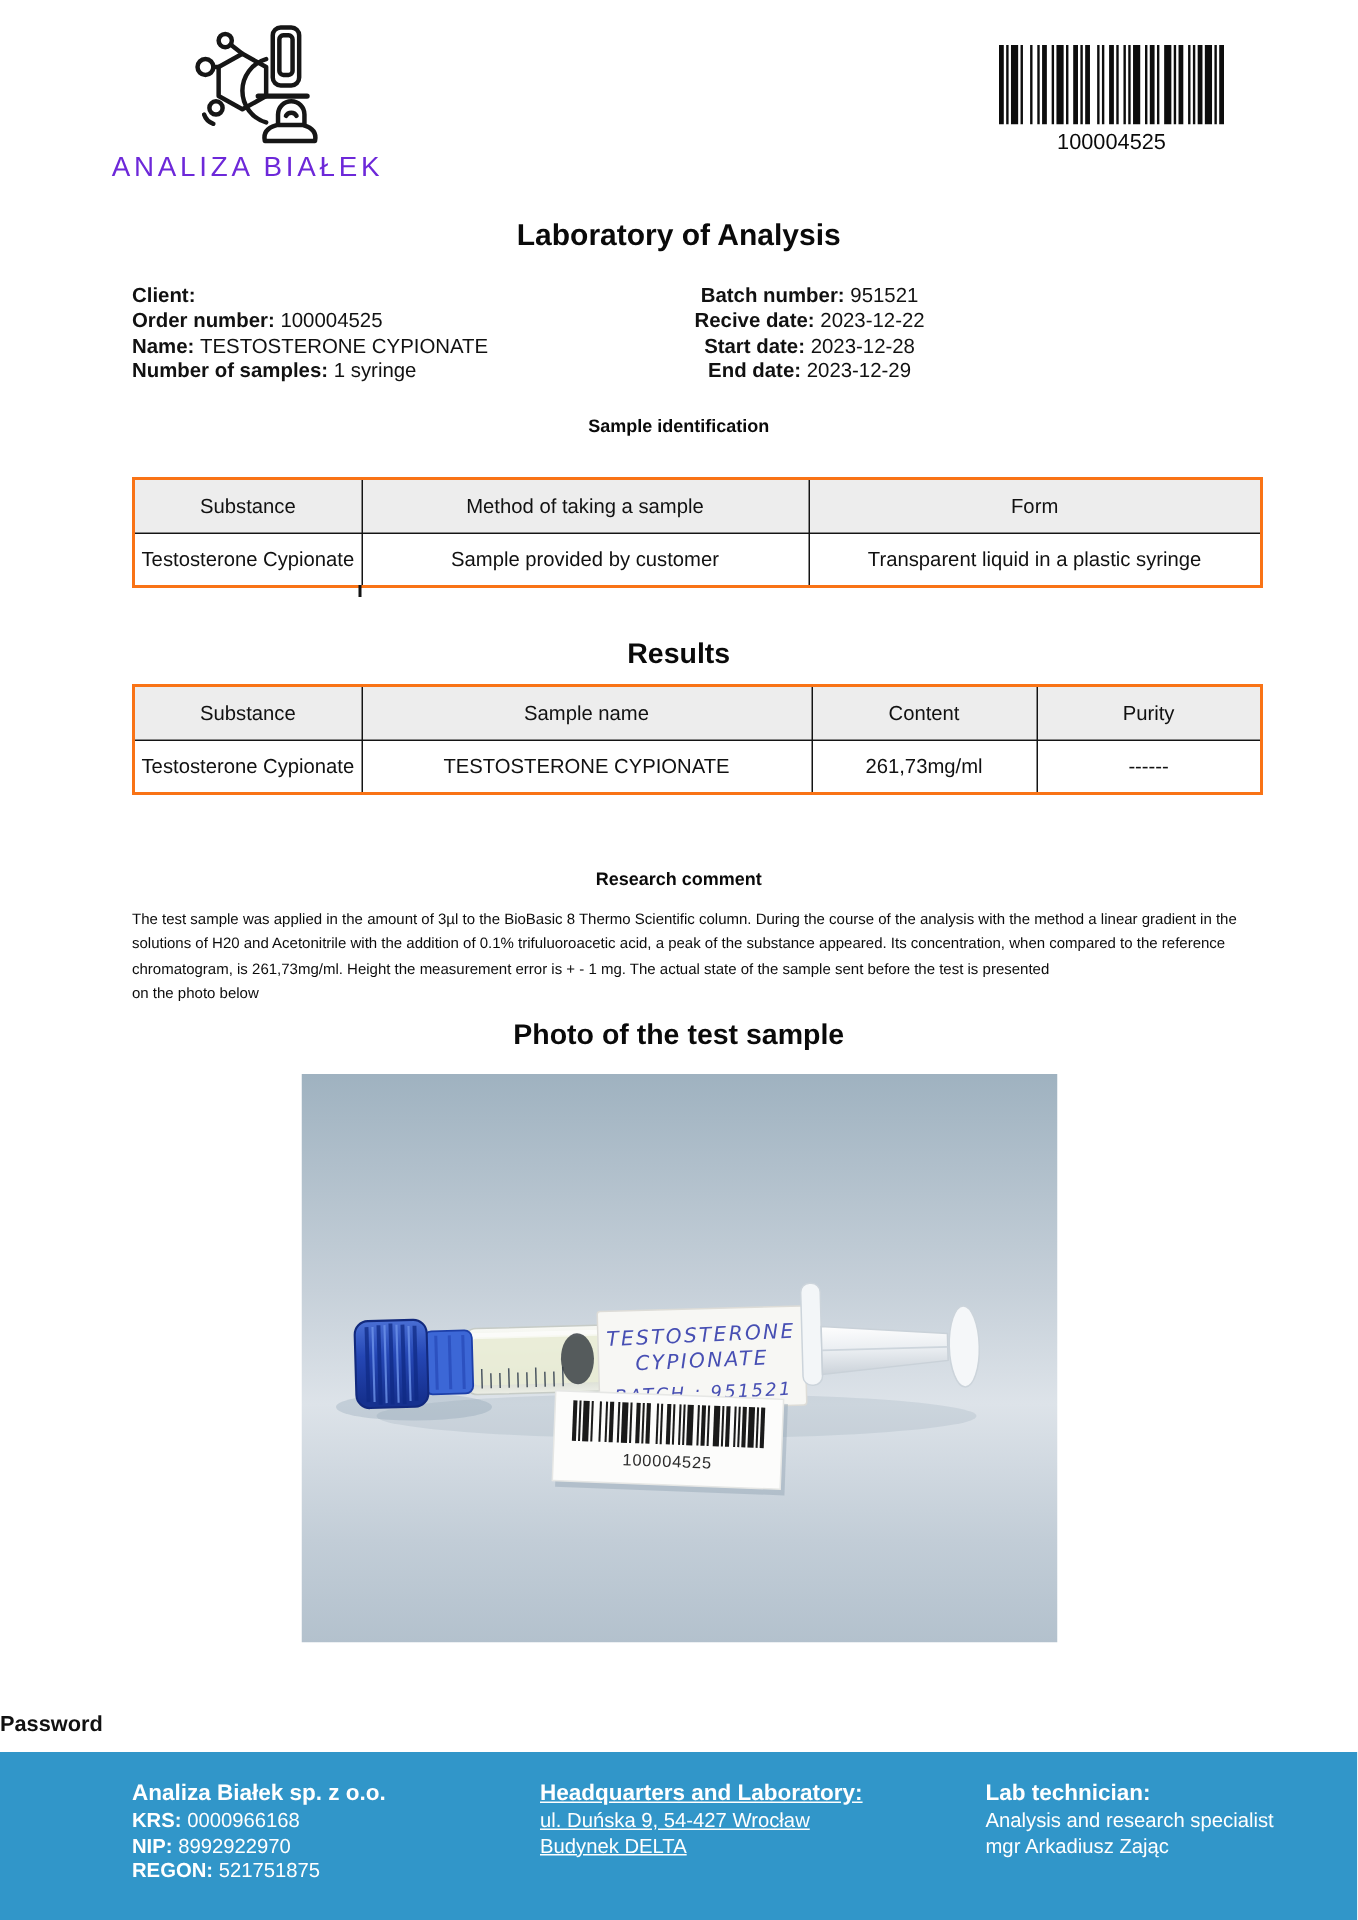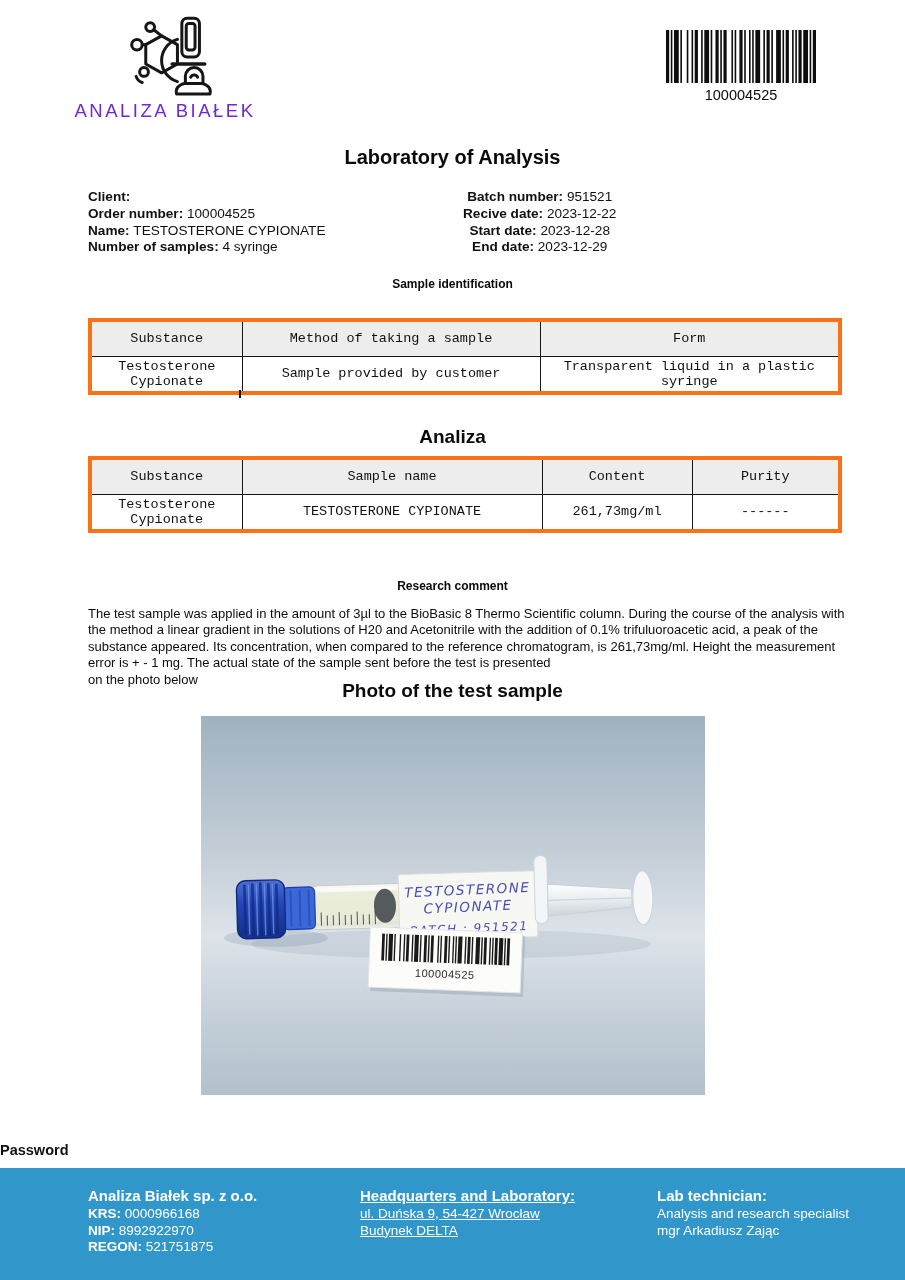--- a/index.html
+++ b/index.html
@@ -24,27 +24,27 @@
   .info-col.right { left:463px;text-align:center; }
   .info-line b { font-weight:bold; }
   
   .sec-head { position:absolute; left:0; width:100%; text-align:center;
               font-size:12px; font-weight:bold; color:#0a0a0a; }
   
   table.lab { position:absolute; left:88px; width:754px; border-collapse:collapse;
               table-layout:fixed; font-size:13.5px; }
   table.lab th, table.lab td { border:1.5px solid #141414; text-align:center;
               height:36px; padding:2px 4px; overflow:hidden; }
-  table.lab { border:4px solid #f97316;font-family:Liberation Mono, monospace; }
+  table.lab { border:2px solid #f97316; }
   table.lab th { background:#ededed; font-weight:normal; }
   table.lab td { background:#ffffff; }
   .tbl-artifact { position:absolute; left:239px; top:390px; width:2px; height:8px; background:#141414; }
   
   .comment { position:absolute; left:88px; top:606px; width:774px;
-             font-size:13px; line-height:16.4px; white-space:pre-line; color:#0c0c0c; }
+             font-size:10px; line-height:16.4px; white-space:pre-line; color:#0c0c0c; }
   
   .photo { position:absolute; left:201px; top:716px; width:504px; height:379px; }
   .photo svg { display:block; width:504px; height:379px; }
   .hand { font-family:"DejaVu Sans",sans-serif; font-style:italic; letter-spacing:1.5px; }
   
   .pw-label { position:absolute; top:1109px; left:0; width:100%; 
               font-size:14.5px; font-weight:bold;margin-top:33px; }
   .pw-value { position:absolute; top:1135px; left:0; width:100%; text-align:center; font-size:13.5px;margin-top:44px; }
   
   .footer { position:absolute; left:0; top:1168px; width:905px; height:112px; color:#ffffff; }
@@ -115,21 +115,21 @@
     </svg>
     <div class="bc-num">100004525</div>
   </div>
 
   <div class="doc-title">Laboratory of Analysis</div>
 
   <div class="info-col left">
     <div class="info-line"><b>Client:</b> <span></span></div>
     <div class="info-line"><b>Order number:</b> <span>100004525</span></div>
     <div class="info-line"><b>Name:</b>&nbsp;<span>TESTOSTERONE CYPIONATE</span></div>
-    <div class="info-line"><b>Number of samples:</b> <span>4 syringe</span></div>
+    <div class="info-line"><b>Number of samples:</b> <span>1 syringe</span></div>
   </div>
   <div class="info-col right">
     <div class="info-line"><b>Batch number:</b> <span>951521</span></div>
     <div class="info-line"><b>Recive date:</b> <span>2023-12-22</span></div>
     <div class="info-line"><b>Start date:</b>&nbsp;<span>2023-12-28</span></div>
     <div class="info-line"><b>End date:</b> <span>2023-12-29</span></div>
   </div>
 
   <div class="sec-head" style="top:277px;">Sample identification</div>
   <table class="lab" style="top:318px;">
@@ -146,21 +146,21 @@
     </tr>
     <tr>
       <td>Testosterone Cypionate</td>
       <td>Sample provided by customer</td>
       <td>Transparent liquid in a plastic syringe</td>
     </tr>
   </tbody>
     </table>
   <div class="tbl-artifact"></div>
 
-  <div class="sec-head" style="top:426px; font-size:19px;">Analiza</div>
+  <div class="sec-head" style="top:426px; font-size:19px;">Results</div>
   <table class="lab" style="top:456px;">
     <colgroup>
         <col style="width:152px">
         <col style="width:300px">
         <col style="width:150px">
         <col>
       </colgroup>
     <tbody>
         <tr>
       <th>Substance</th>

